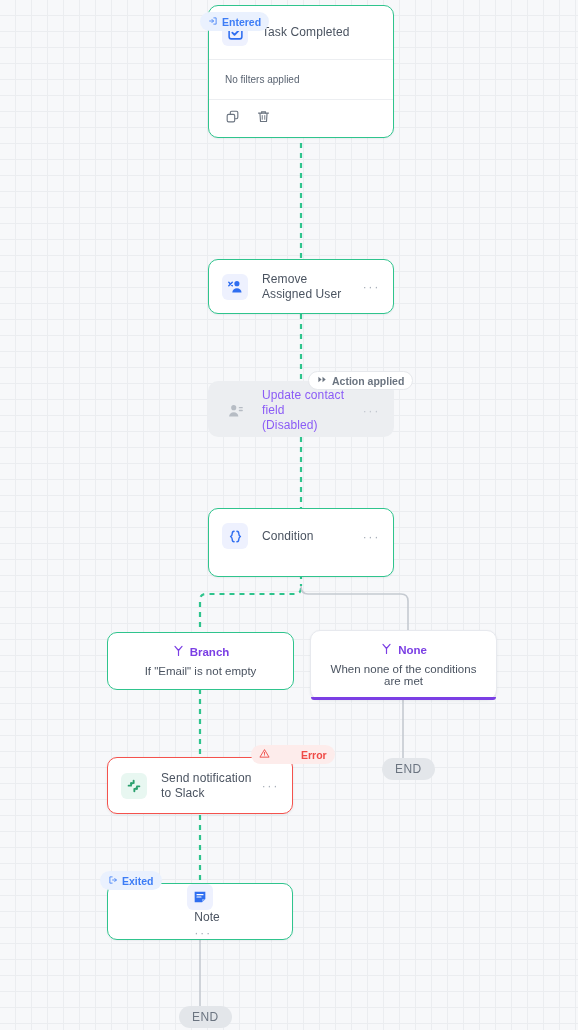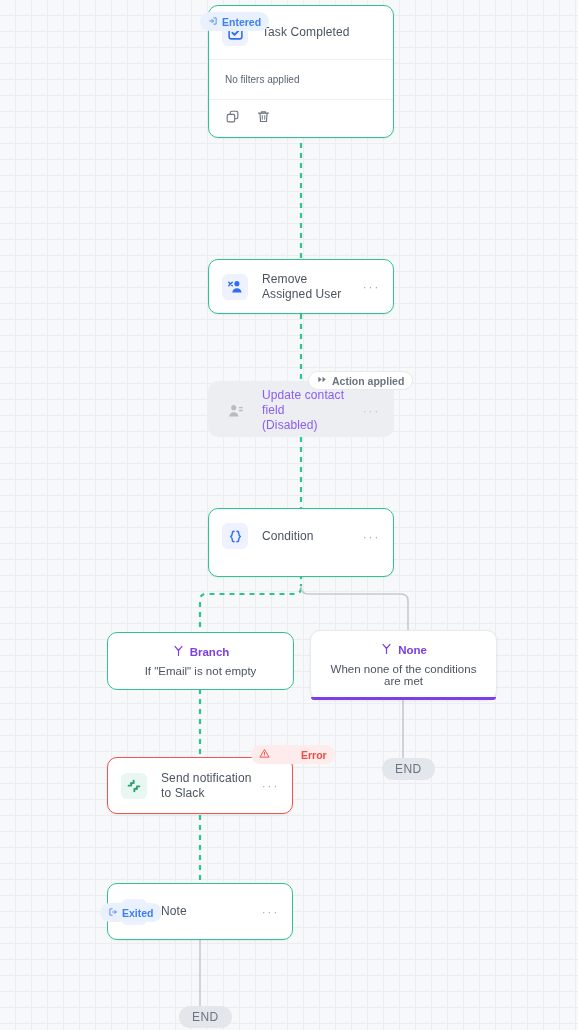--- a/index.html
+++ b/index.html
@@ -327,33 +327,33 @@
       <svg width="11" height="11" viewBox="0 0 24 24" fill="none">
         <path d="M12 3.5 L22 20 H2 Z" stroke="#ef4b46" stroke-width="2" stroke-linejoin="round"></path>
         <path d="M12 9.5v4.5" stroke="#ef4b46" stroke-width="2" stroke-linecap="round"></path>
         <circle cx="12" cy="16.8" r="1" fill="#ef4b46"></circle>
       </svg>
     </span>
     <span>Error</span>
   </div>
 
   <div class="node node-active" style="left:107px; top:883px; width:186px; height:57px;">
-    <div class="node-row" style="height:55px;">
+    <div class="node-row" style="height:55px;flex-direction:column;">
       <span class="icon-box icon-blue">
         <svg width="16" height="16" viewBox="0 0 24 24" fill="none">
           <path d="M4 4h16v11l-5 5H4z" fill="#2f6ef0"></path>
           <path d="M20 15h-5v5" fill="#7fa8f7"></path>
           <path d="M7.5 8.5h9M7.5 12h6" stroke="#ffffff" stroke-width="1.8" stroke-linecap="round"></path>
         </svg>
       </span>
       <span class="node-label">Note</span>
       <span class="dots">···</span>
     </div>
   </div>
-  <div class="badge badge-blue" style="left:100px; top:871px;margin-top:32px;">
+  <div class="badge badge-blue" style="left:100px; top:871px;">
     <span>
       <svg width="10" height="10" viewBox="0 0 24 24" fill="none">
         <path d="M10 4.5H4.5v15H10" stroke="#3d7df6" stroke-width="2" stroke-linecap="round" stroke-linejoin="round"></path>
         <path d="M11 12h9M16.2 8.2 20 12l-3.8 3.8" stroke="#3d7df6" stroke-width="2" stroke-linecap="round" stroke-linejoin="round"></path>
       </svg>
     </span>
     <span>Exited</span>
   </div>
 
   <div class="end-pill" style="left:382px; top:758px;">END</div>

